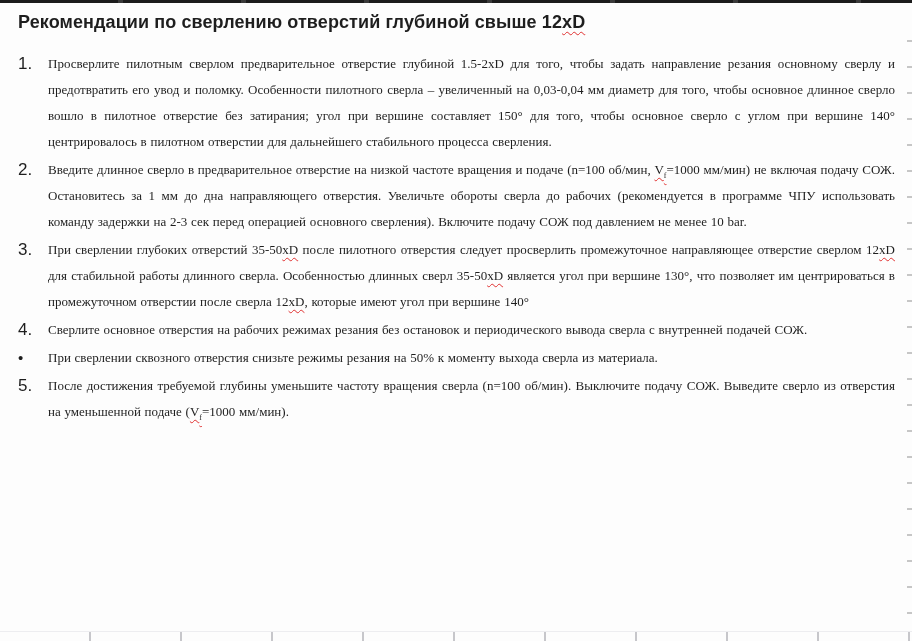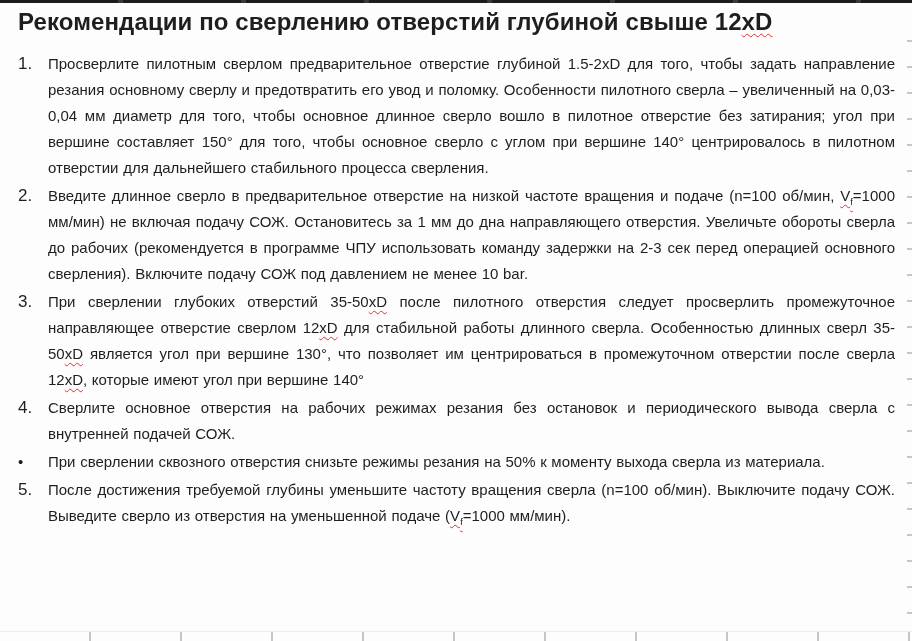--- a/index.html
+++ b/index.html
@@ -23,38 +23,39 @@
   .top-bar {
     position: absolute; top: 0; left: 0;
     width: 912px; height: 3px;
     background: repeating-linear-gradient(90deg,
       var(--top-bar) 0 118px, #3a3a3a 118px 123px);
   }
   .content {
     position: absolute; left: 18px; top: 9px; width: 877px;
   }
   .title {
-    font-size: 24px; font-weight: bold;
+    font-size: 18px; font-weight: bold;
     line-height: 26px;
     margin: 0 0 16px 0;
     letter-spacing: 0.1px;
   }
   .list { width: 100%; }
   .list-item { display: flex; margin-bottom: 2px; }
   .marker {
     flex: 0 0 30px; width: 30px;
     font-size: 17px; line-height: 26px;
   }
   .marker.bullet { font-size: 15px; }
   .item-text {
     flex: 1 1 auto;
-    font-size: 15px; line-height: 26px;
+    font-size: 13px; line-height: 26px;
     text-align: justify;
     text-align-last: left;
     word-spacing: 0.5px;
+    font-family: Liberation Serif, serif;
   }
   .sq {
     text-decoration-line: underline;
     text-decoration-style: wavy;
     text-decoration-color: var(--spellcheck);
     text-decoration-thickness: 1px;
     text-underline-offset: 3px;
   }
   .sub {
     vertical-align: sub;

